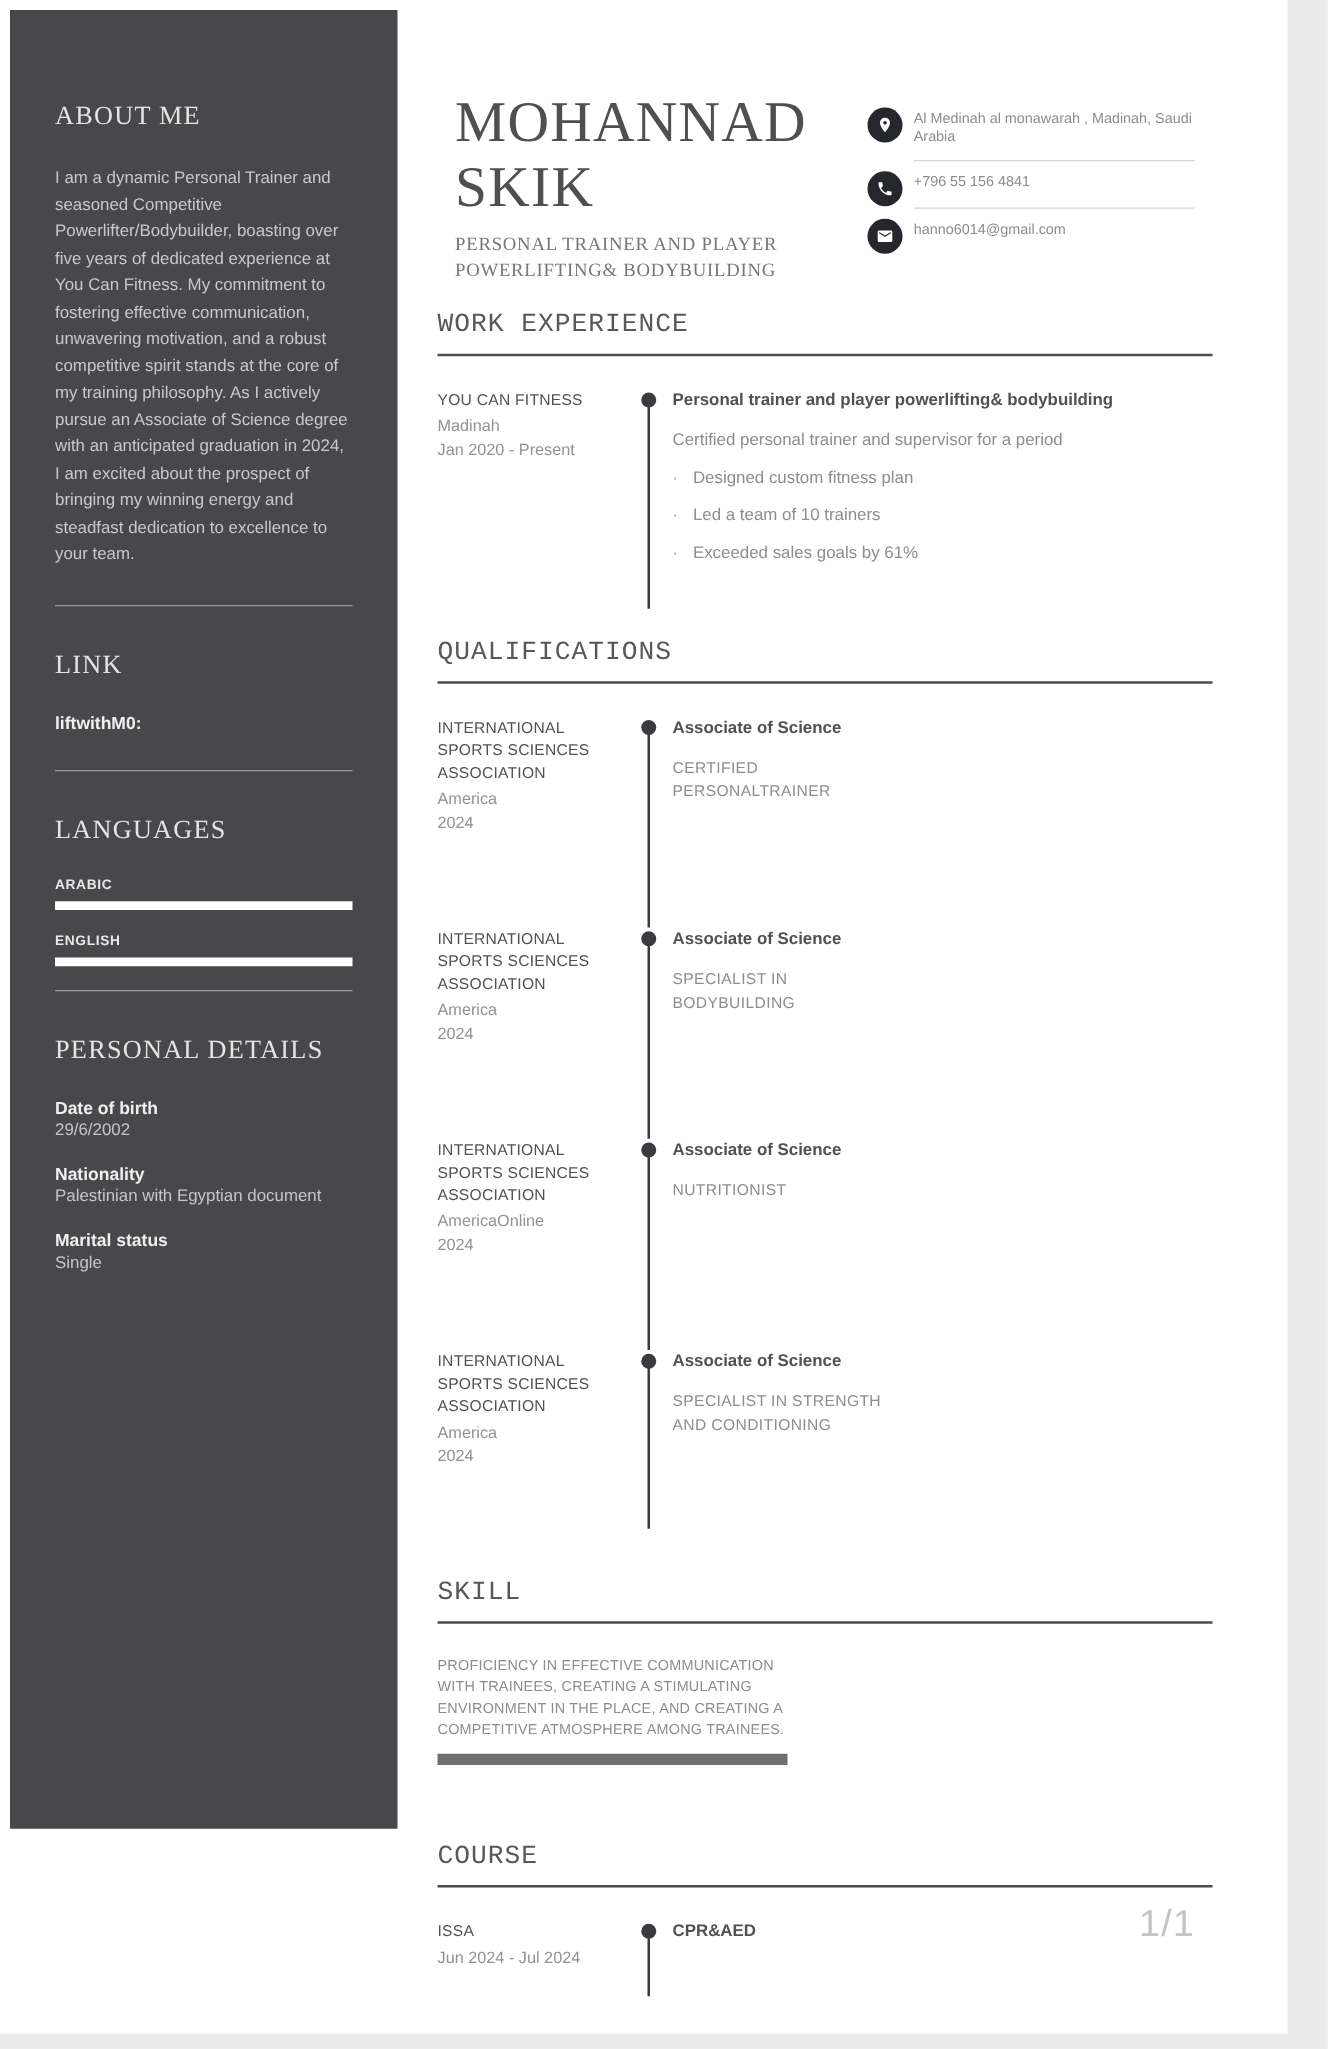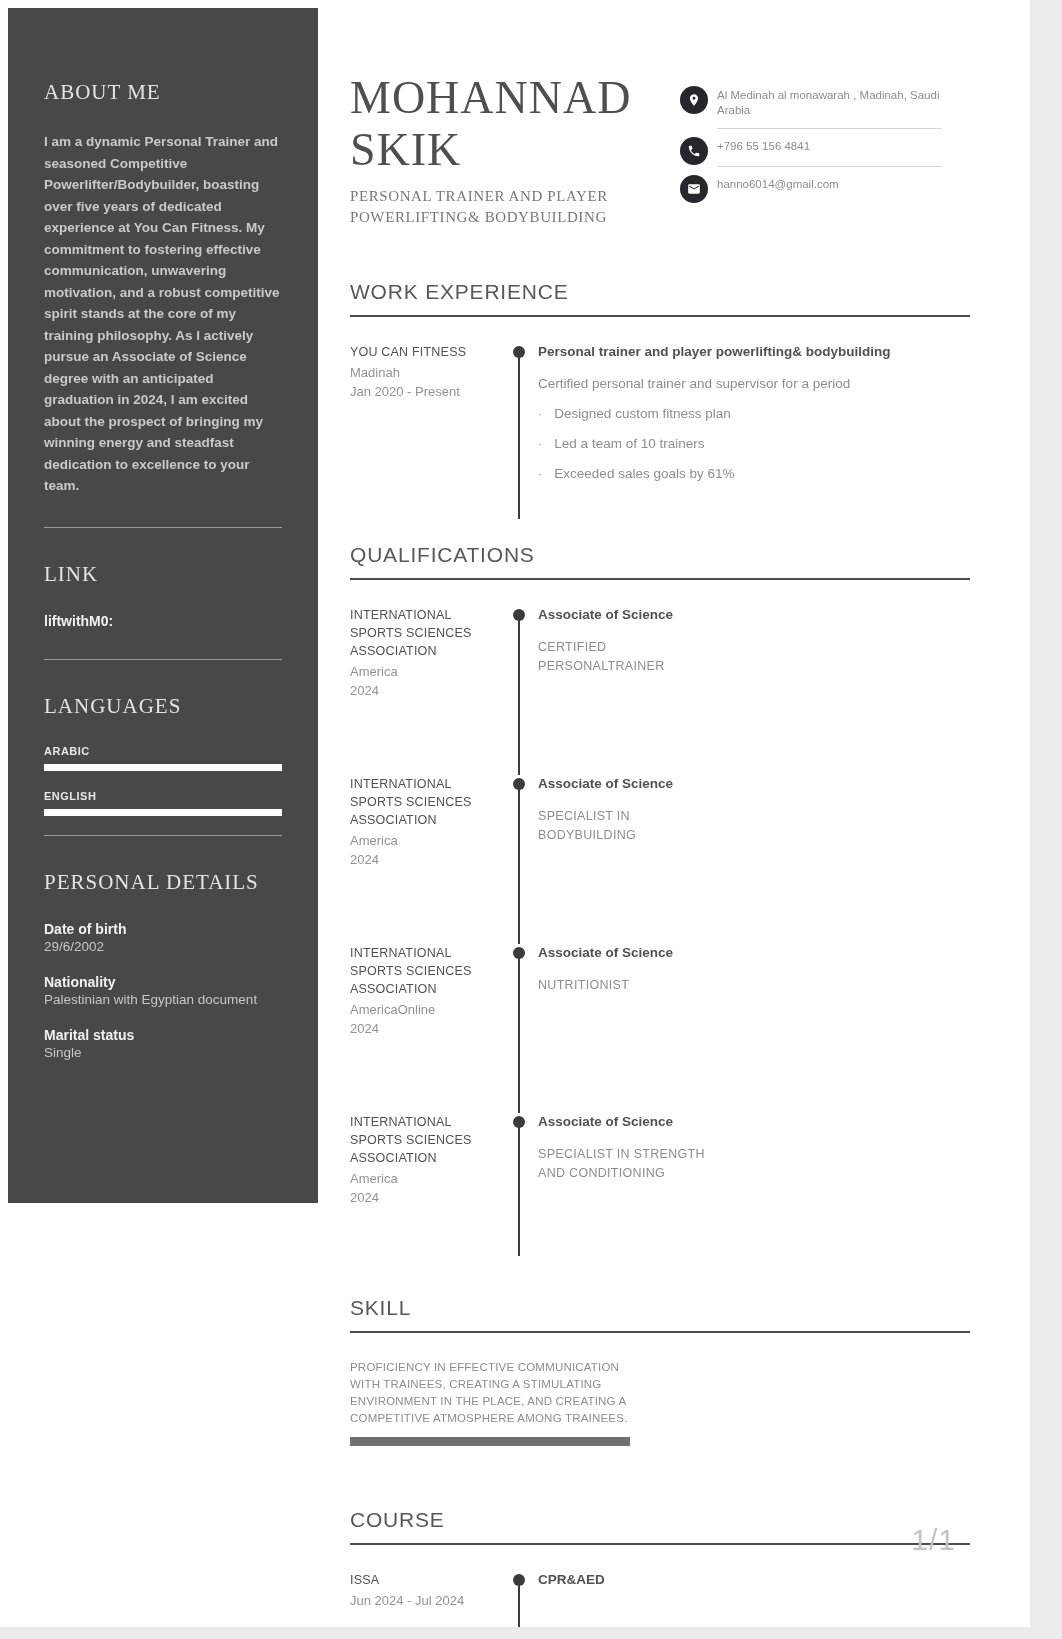--- a/index.html
+++ b/index.html
@@ -4,67 +4,67 @@
 <style>
   * { margin: 0; padding: 0; box-sizing: border-box; }
   html, body { background: #ebebeb; }
   body { font-family: "Liberation Sans", sans-serif; }
 
   .viewport { position: relative; width: 1062px; height: 1639px; background: #ebebeb; overflow: hidden; }
   .page { position: absolute; left: 0; top: 0; width: 1030px; height: 1627px; background: #ffffff; overflow: hidden; }
 
   
   .sidebar {
-    position: absolute; left: 8px; top: 8px; width: 310px; height: 1195px;
+    position: absolute; left: 8px; top: 8px; width: 310px; height: 1455px;
     background: #48484b; color: #cbcbcd; padding: 72px 36px 40px 36px;
   }
   .side-heading {
     font-family: "Liberation Serif", serif; font-weight: 400;
     font-size: 21px; letter-spacing: 1px; color: #e4e4e5; margin-bottom: 26px;
   }
-  .side-about-text { font-size: 13.5px; line-height: 21.5px; color: #c9c9cb; font-weight: bold; }
+  .side-about-text { font-size: 13.5px; line-height: 21.5px; color: #c9c9cb; }
   .side-divider { height: 1px; background: #9b9b9d; margin: 30px 0 34px 0; }
 
   .side-link-label { font-size: 14px; font-weight: 700; color: #f1f1f2; margin-bottom: 3px; }
   .side-link-url { font-size: 13.5px; line-height: 20px; color: #dcdcde; text-decoration: underline; word-break: break-all; display: block; }
 
   .lang-item { margin-bottom: 19px; }
   .lang-name { font-size: 11px; font-weight: 700; letter-spacing: 0.5px; color: #e8e8e9; margin-bottom: 7px; }
   .lang-bar { height: 7px; background: rgba(255,255,255,0.18); }
   .lang-bar-fill { height: 100%; background: #ffffff; }
 
   .pd-item { margin-bottom: 20px; }
   .pd-label { font-size: 14px; font-weight: 700; color: #f0f0f1; margin-bottom: 2px; }
   .pd-value { font-size: 13.5px; color: #c6c6c8; }
 
   
   .main { position: absolute; left: 318px; top: 0; width: 712px; height: 1627px; padding: 72px 60px 0 32px; }
 
-  .header { display: flex; justify-content: flex-start; margin-bottom: 52px; }
+  .header { display: flex; justify-content: center; margin-bottom: 21px; }
   .name {
     font-family: "Liberation Serif", serif; font-weight: 400; font-size: 46px;
     line-height: 52px; letter-spacing: 1px; color: #4f4f52; max-width: 330px;
   }
   .job-title {
     font-family: "Liberation Serif", serif; font-size: 15px; line-height: 21px;
     letter-spacing: 0.6px; color: #77777a; margin-top: 10px; max-width: 280px;
   }
   .contacts { width: 262px; padding-top: 14px; }
   .contact-row { display: flex; align-items: flex-start; gap: 9px; }
   .contact-icon {
     flex: 0 0 28px; width: 28px; height: 28px; border-radius: 50%;
     background: #25272c; display: flex; align-items: center; justify-content: center;
   }
   .contact-icon svg { width: 14px; height: 14px; fill: #ffffff; }
   .contact-text-wrap { flex: 1; padding: 2px 0 10px 0; min-height: 30px; }
   .contact-row.ruled .contact-text-wrap { border-bottom: 1px solid #d7d7d8; margin-bottom: 8px; }
   .contact-text { font-size: 11.5px; line-height: 15px; color: #8d8d90; }
 
   .section-heading {
-    font-family: Liberation Sans, sans-serif; font-weight: 400; font-size: 21px;
+    font-family: Liberation Mono, monospace; font-weight: 400; font-size: 21px;
     letter-spacing: 0.8px; color: #58585b;
   }
   .section-rule { height: 2px; background: #4c4c4f; margin-top: 11px; }
 
   .entry { display: grid; grid-template-columns: 150px 38px 1fr; margin-top: 26px; }
   .entry-meta { padding-right: 14px; }
   .entry-org { font-size: 12.5px; font-weight: 400; letter-spacing: 0.2px; color: #515154; line-height: 18px; }
   .entry-sub { font-size: 13px; color: #929295; line-height: 19px; margin-top: 2px; }
   .entry-sub.tight { margin-top: 0; }
 

